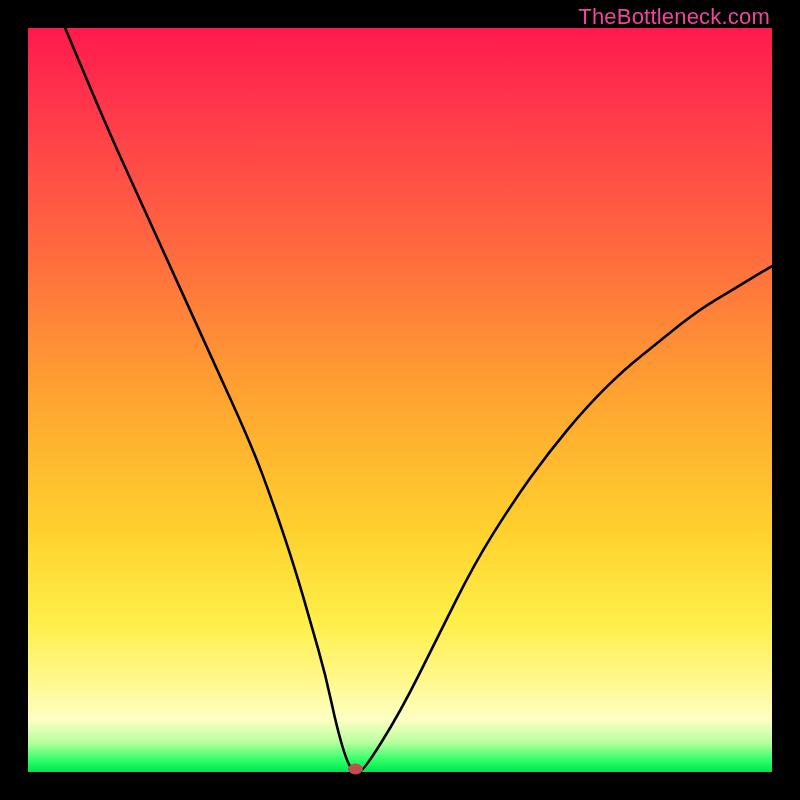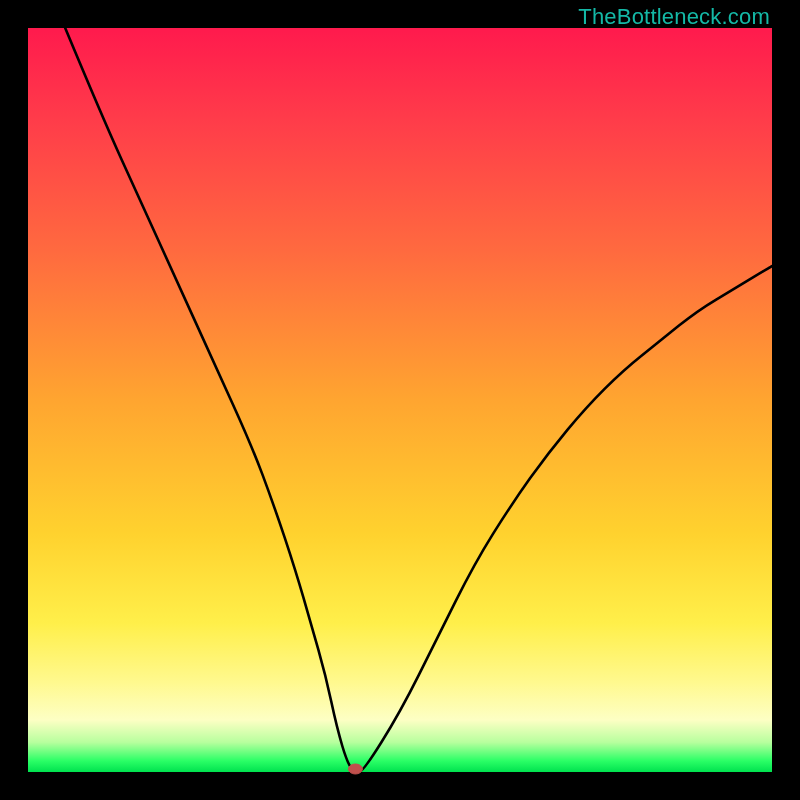--- a/index.html
+++ b/index.html
@@ -36,21 +36,21 @@
       #fdffc4 93%,
       #b8ff9e 96%,
       #2bff66 98.5%,
       #00e24f 100%
     );
   }
   .watermark {
     position: absolute;
     top: 4px;
     right: 30px;
-    color: #14b8a6;
+    color: #ec4899;
     font-size: 22px;
     font-weight: 500;
     letter-spacing: 0.2px;
     user-select: none;
   }
   svg.curve {
     position: absolute;
     left: 0;
     top: 0;
     width: 744px;

